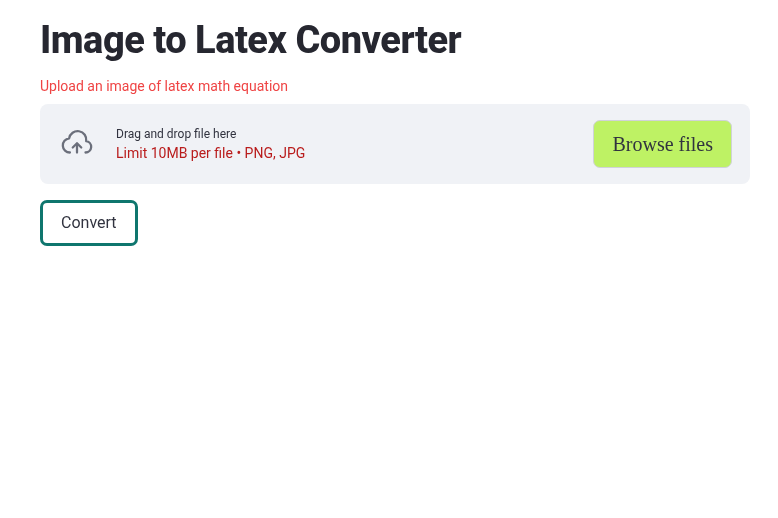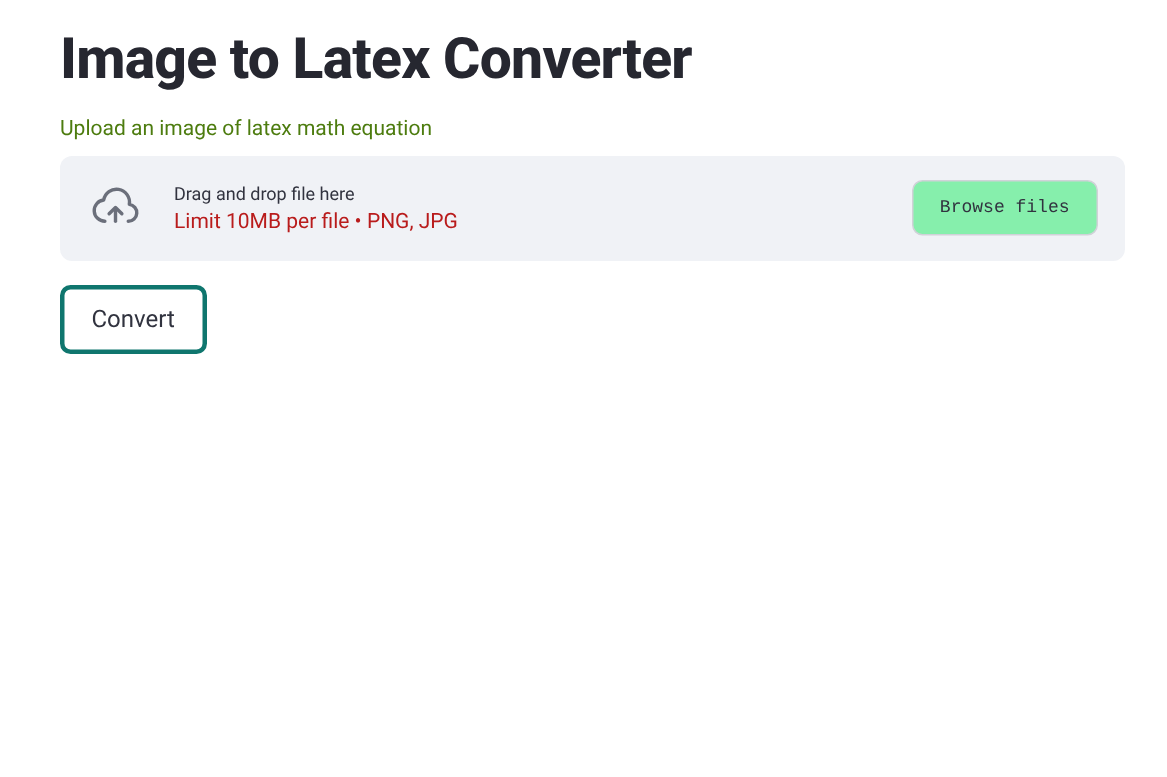--- a/index.html
+++ b/index.html
@@ -20,21 +20,21 @@
     .page-title {
       font-size: 38px;
       font-weight: 800;
       color: #262730;
       letter-spacing: -0.5px;
       line-height: 1.2;
       margin-bottom: 14px;
     }
     .upload-label {
       font-size: 14px;
-      color: #4d7c0f;
+      color: #ef4444;
       margin-bottom: 10px;
       display: block;
     }
     .dropzone {
       background: #f0f2f6;
       border-radius: 8px;
       padding: 16px 18px;
       display: flex;
       align-items: center;
       justify-content: space-between;
@@ -68,28 +68,28 @@
     .dropzone-title {
       font-size: 12px;
       font-weight: 400;
       color: #31333f;
     }
     .dropzone-hint {
       font-size: 14px;
       color: #b91c1c;
     }
     .browse-button {
-      background: #86efac;
+      background: #bef264;
       border: 1px solid #d0d2d8;
       border-radius: 7px;
       padding: 9px 18px;
-      font-size: 12px;
+      font-size: 20px;
       color: #31333f;
       cursor: pointer;
-      font-family: Liberation Mono, monospace;
+      font-family: Liberation Serif, serif;
       line-height: 1.4;
       white-space: nowrap;
     }
     .convert-button {
       background: #ffffff;
       border: 3px solid #0f766e;
       border-radius: 7px;
       padding: 9px 18px;
       font-size: 16px;
       color: #31333f;

